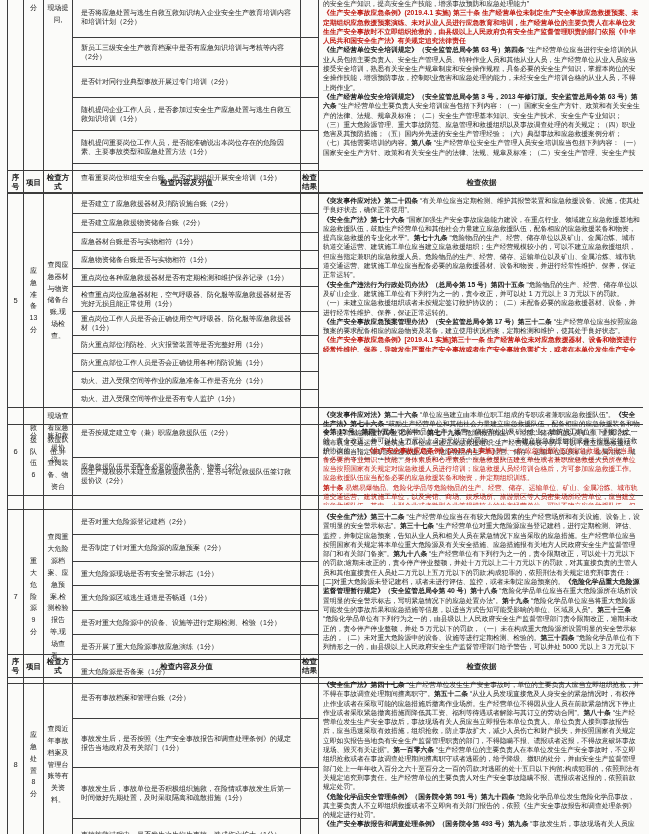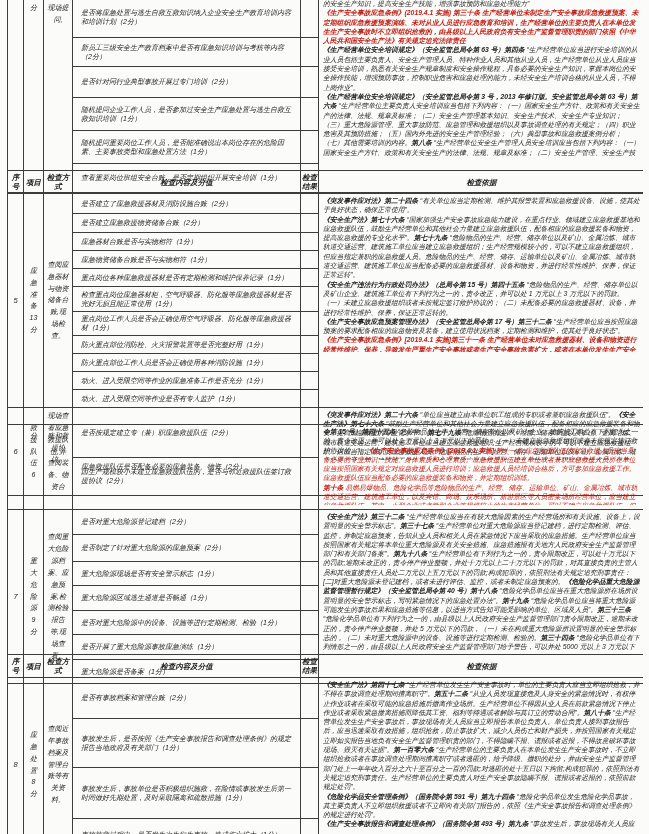--- a/index.html
+++ b/index.html
@@ -1,18 +1,18 @@
 <!DOCTYPE html>
 <html><head>
 <meta charset="utf-8">
 <style>
   html,body{margin:0;padding:0;}
   body{width:649px;height:834px;overflow:hidden;background:#fbfbf9;
        font-family:"Liberation Sans","DejaVu Sans",sans-serif;color:#242424;}
-  .page{position:relative;width:643px;height:834px;overflow:hidden;font-style:italic;}
+  .page{position:relative;width:643px;height:834px;overflow:hidden;}
   table.tbl{position:absolute;left:7px;width:637px;border-collapse:collapse;table-layout:fixed;}
   td{border:1px solid #3c3c3c;vertical-align:middle;word-break:break-all;overflow:hidden;}
   td.seq{font-size:7.5px;text-align:center;}
   td.item{font-size:7px;text-align:center;padding:2px 5px;line-height:1.7;}
   td.meth{font-size:7px;text-align:center;padding:2px 3px;line-height:1.7;}
   td.vt{vertical-align:top;padding-top:5px;}
   td.cont{font-size:7px;padding:2px 8px;line-height:1.35;}
   td.res{}
   td.hd{font-size:7.5px;font-weight:700;text-align:center;line-height:1.2;padding:1px;}
   td.legal{vertical-align:top;padding:2px 4px;}

